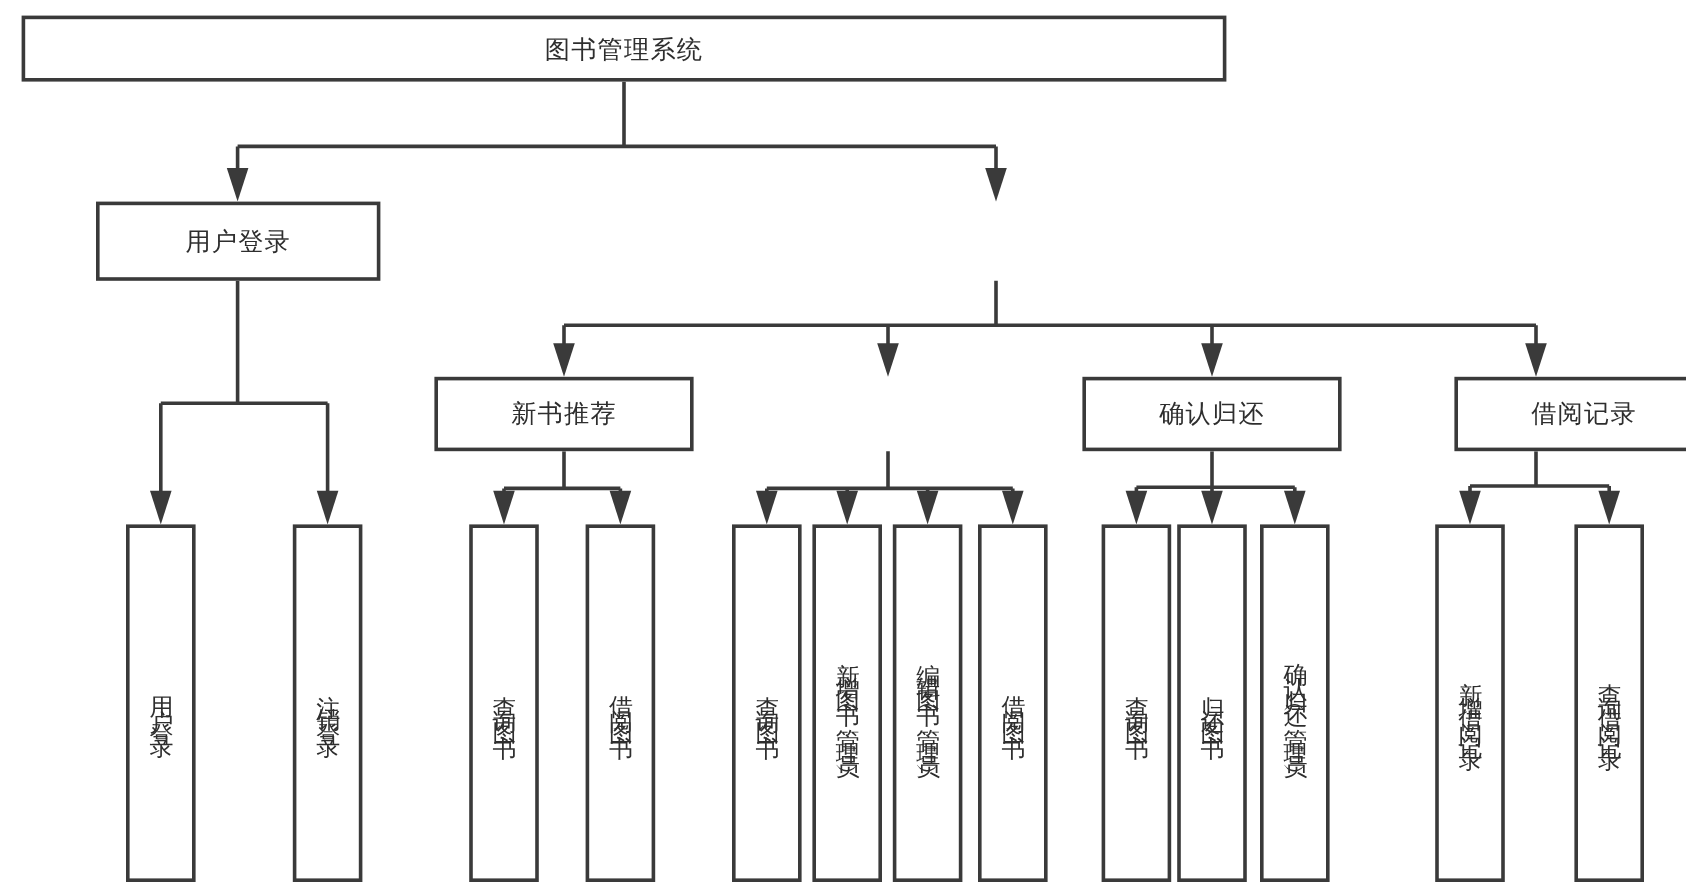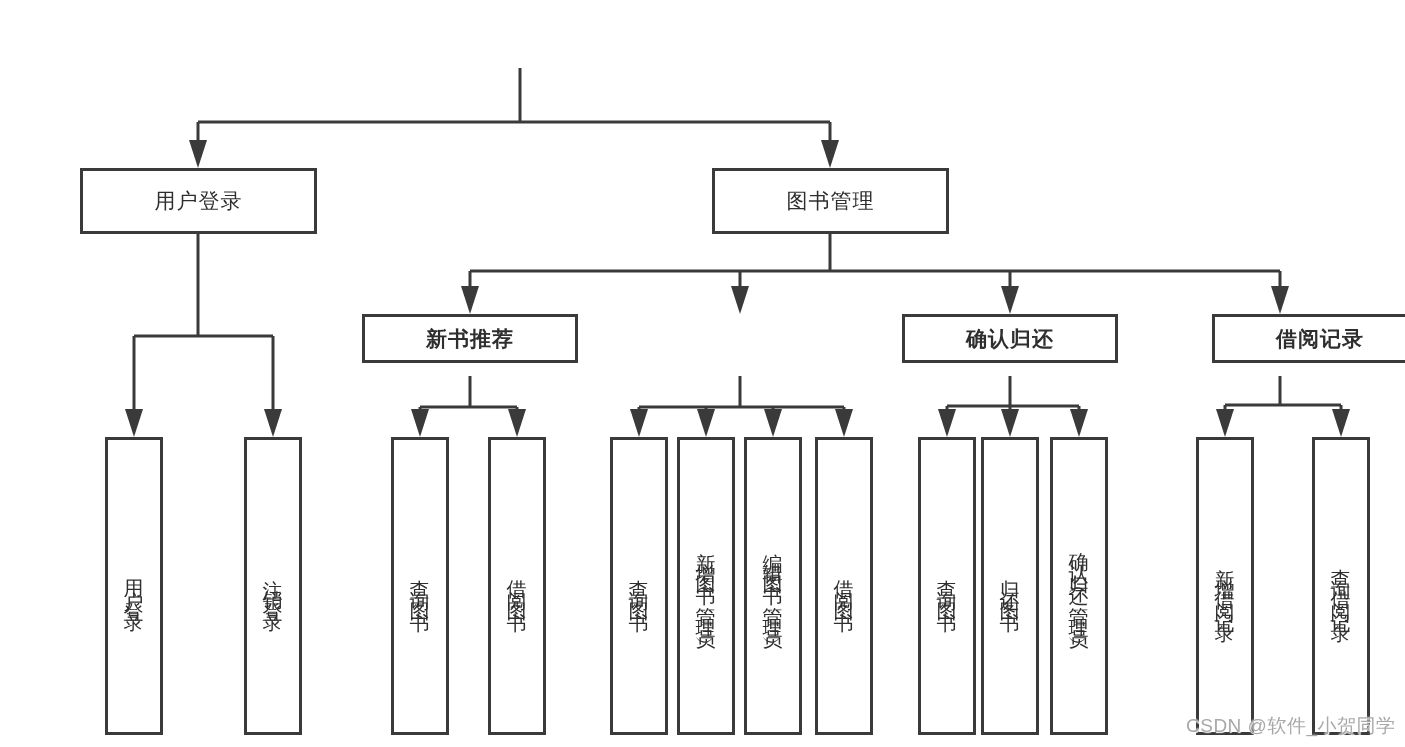--- a/index.html
+++ b/index.html
@@ -38,21 +38,21 @@
   .node.v .label{
     writing-mode:vertical-rl;
     text-orientation:mixed;
     font-size:20px;
     letter-spacing:11px;
     line-height:1;
     white-space:nowrap;
   }
   .root{left:18px;top:13px;width:1004px;height:55px;}
   .lvl1{top:168px;width:237px;height:66px;}
-  .lvl2{top:314px;width:216px;height:49px;font-weight:bold;}
+  .lvl2{top:314px;width:216px;height:62px;}
   .watermark{
     position:absolute;
     left:1186px;top:713px;
     font-size:19px;
     color:var(--wm);
     letter-spacing:0.5px;
     white-space:nowrap;
     text-shadow:0 0 2px #fff,1px 1px 1px #fff;
   }
 </style>
@@ -101,26 +101,26 @@
 
       <polygon points="938,409 956,409 947,437"></polygon>
       <polygon points="1001,409 1019,409 1010,437"></polygon>
       <polygon points="1070,409 1088,409 1079,437"></polygon>
 
       <polygon points="1216,409 1234,409 1225,437"></polygon>
       <polygon points="1332,409 1350,409 1341,437"></polygon>
     </g>
   </svg>
 
+  <div class="node h root">
+    <span class="label">图书管理系统</span>
+  </div>
 
   <div class="node h lvl1" style="left:80px;">
     <span class="label">用户登录</span>
-  </div>
-  <div class="node h lvl1" style="left:712px;">
-    <span class="label">图书管理</span>
   </div>
 
   <div class="node h lvl2" style="left:362px;">
     <span class="label">新书推荐</span>
   </div>
   <div class="node h lvl2" style="left:902px;">
     <span class="label">确认归还</span>
   </div>
   <div class="node h lvl2" style="left:1212px;">
     <span class="label">借阅记录</span>
@@ -163,15 +163,14 @@
     <span class="label">确认归还（管理员）</span>
   </div>
 
   <div class="node v" style="left:1196px;">
     <span class="label">新增借阅记录</span>
   </div>
   <div class="node v" style="left:1312px;">
     <span class="label">查询借阅记录</span>
   </div>
 
-  <div class="watermark">CSDN @软件_小贺同学</div>
 
 </div>
 
 </body></html>

